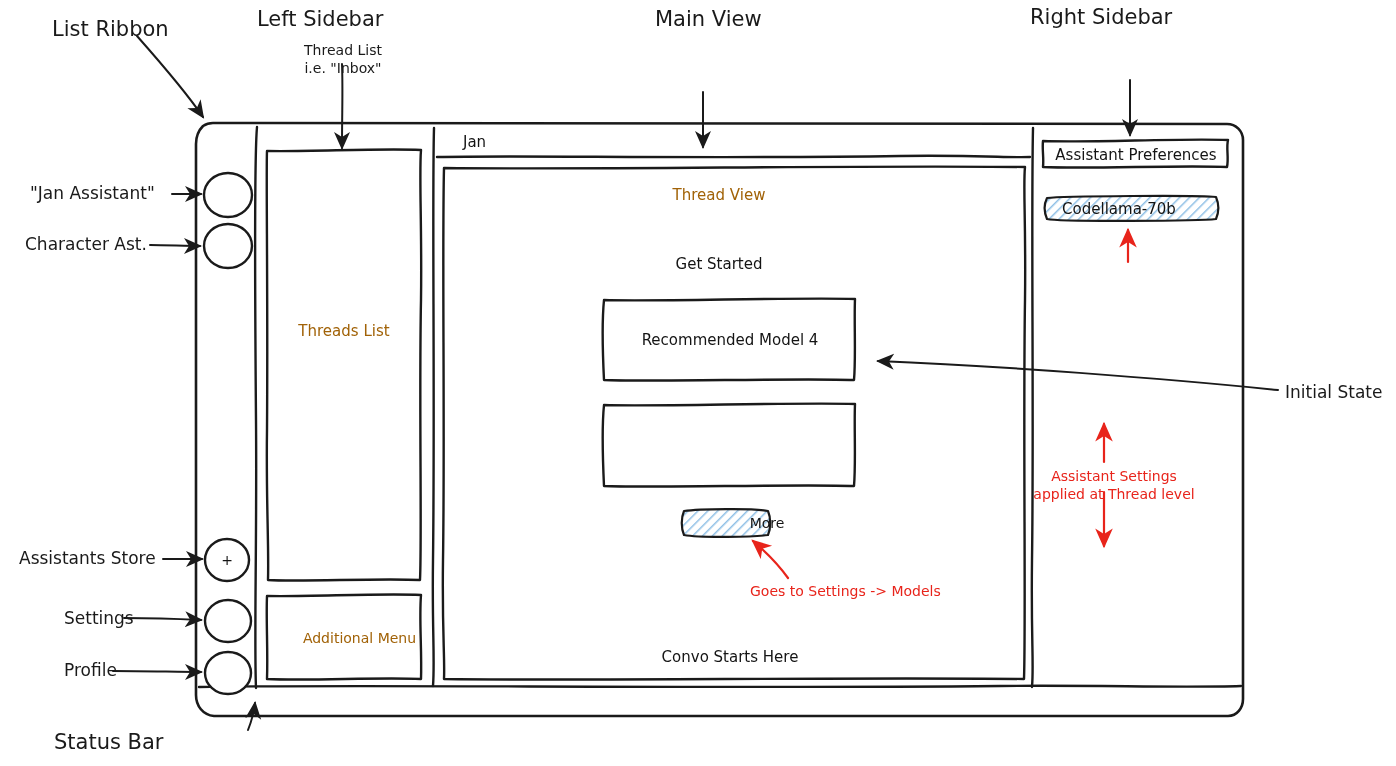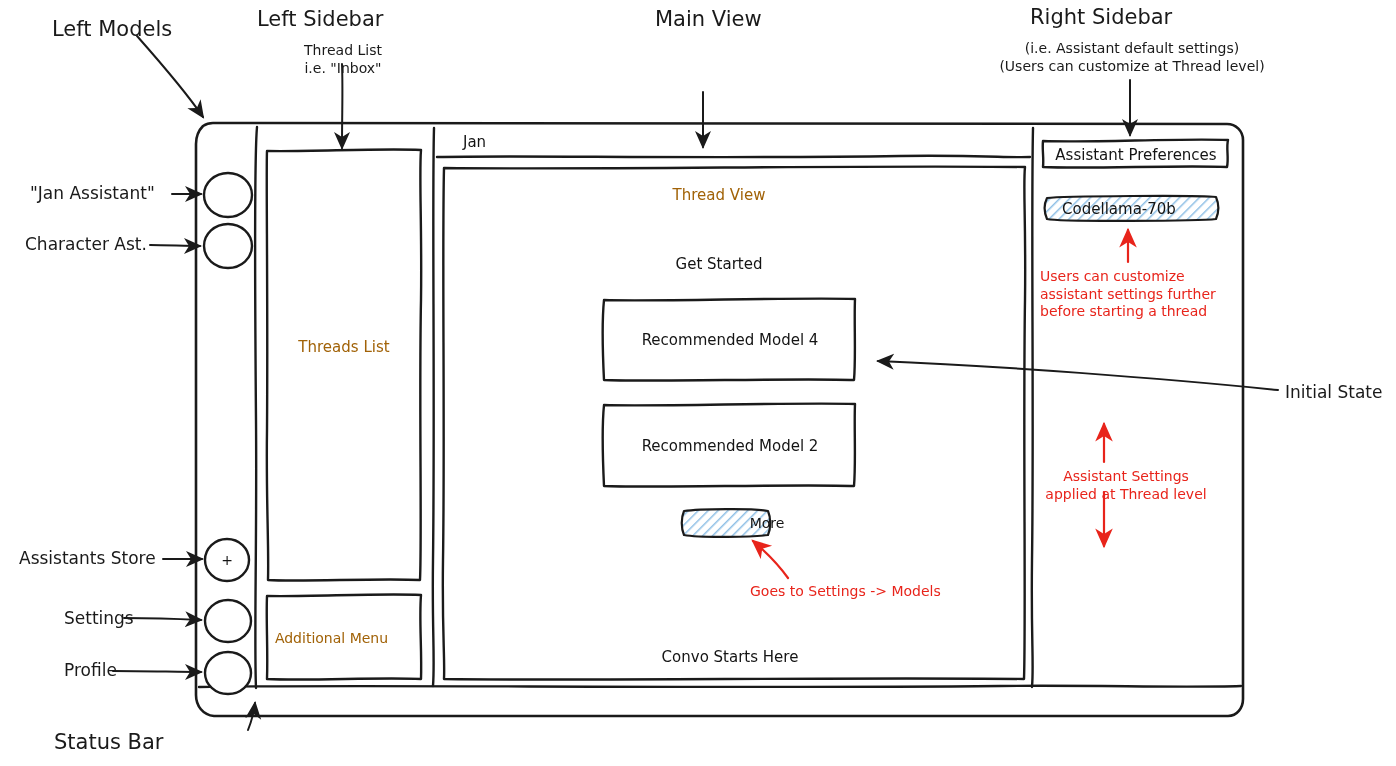--- a/index.html
+++ b/index.html
@@ -147,54 +147,48 @@
     </g>
 
     <g fill="none" stroke="#e8241b" stroke-width="2.2" stroke-linecap="round">
       <path d="M1128,262 C1128,250 1128,240 1128,230" marker-end="url(#arrowred)"></path>
       <path d="M1104,462 C1104,445 1104,435 1104,424" marker-end="url(#arrowred)"></path>
       <path d="M1104,492 C1104,512 1104,530 1104,546" marker-end="url(#arrowred)"></path>
       <path d="M788,578 C778,564 766,552 753,541" marker-end="url(#arrowred)"></path>
     </g>
   </svg>
 
-  <div class="lbl big" style="left:52px; top:16px;">Left Models</div>
+  <div class="lbl big" style="left:52px; top:16px;">List Ribbon</div>
   <div class="lbl big" style="left:257px; top:6px;">Left Sidebar</div>
   <div class="lbl big" style="left:655px; top:6px;">Main View</div>
   <div class="lbl big" style="left:1030px; top:4px;">Right Sidebar</div>
 
   <div class="lbl small center" style="left:283px; top:42px; width:120px;">Thread List
 i.e. "Inbox"</div>
-  <div class="lbl small center" style="left:982px; top:40px; width:300px;">(i.e. Assistant default settings)
-(Users can customize at Thread level)</div>
 
   <div class="lbl" style="left:30px; top:183px;">"Jan Assistant"</div>
   <div class="lbl" style="left:25px; top:234px;">Character Ast.</div>
   <div class="lbl" style="left:19px; top:548px;">Assistants Store</div>
   <div class="lbl" style="left:64px; top:608px;">Settings</div>
   <div class="lbl" style="left:64px; top:660px;">Profile</div>
   <div class="lbl big" style="left:54px; top:729px;">Status Bar</div>
   <div class="lbl" style="left:1285px; top:382px;">Initial State</div>
 
-  <div class="lbl red small" style="left:1040px; top:268px;">Users can customize
-assistant settings further
-before starting a thread</div>
-  <div class="lbl red small center" style="left:1024px; top:468px; width:180px;padding-left:12px;">Assistant Settings
+  <div class="lbl red small center" style="left:1024px; top:468px; width:180px;">Assistant Settings
 applied at Thread level</div>
   <div class="lbl red small" style="left:750px; top:583px;">Goes to Settings -&gt; Models</div>
 
   <div class="ui-text" style="left:463px; top:133px;">Jan</div>
 
-  <div class="ui-text red center" style="left:268px; top:338px; width:152px;">Threads List</div>
-  <div class="ui-text red center" style="left:268px; top:630px; width:127px; font-size:14px;">Additional Menu</div>
+  <div class="ui-text red center" style="left:268px; top:322px; width:152px;">Threads List</div>
+  <div class="ui-text red center" style="left:268px; top:630px; width:127px; font-size:14px;padding-left:28px;">Additional Menu</div>
 
   <div class="ui-text red center" style="left:604px; top:186px; width:230px;">Thread View</div>
   <div class="ui-text center" style="left:604px; top:255px; width:230px;">Get Started</div>
   <div class="ui-text center" style="left:604px; top:331px; width:252px;">Recommended Model 4</div>
-  <div class="ui-text center" style="left:604px; top:437px; width:252px;">Recommended Model 2</div>
   <div class="ui-text center" style="left:724px; top:515px; width:86px; font-size:14px;">More</div>
   <div class="ui-text center" style="left:604px; top:648px; width:252px;">Convo Starts Here</div>
 
   <div class="ui-text center" style="left:1043px; top:146px; width:186px;">Assistant Preferences</div>
   <div class="ui-text center" style="left:1047px; top:200px; width:144px;">Codellama-70b</div>
 
   <div class="ui-text center" style="left:214px; top:552px; width:26px; font-size:14px;">+</div>
 
 </div>
 

